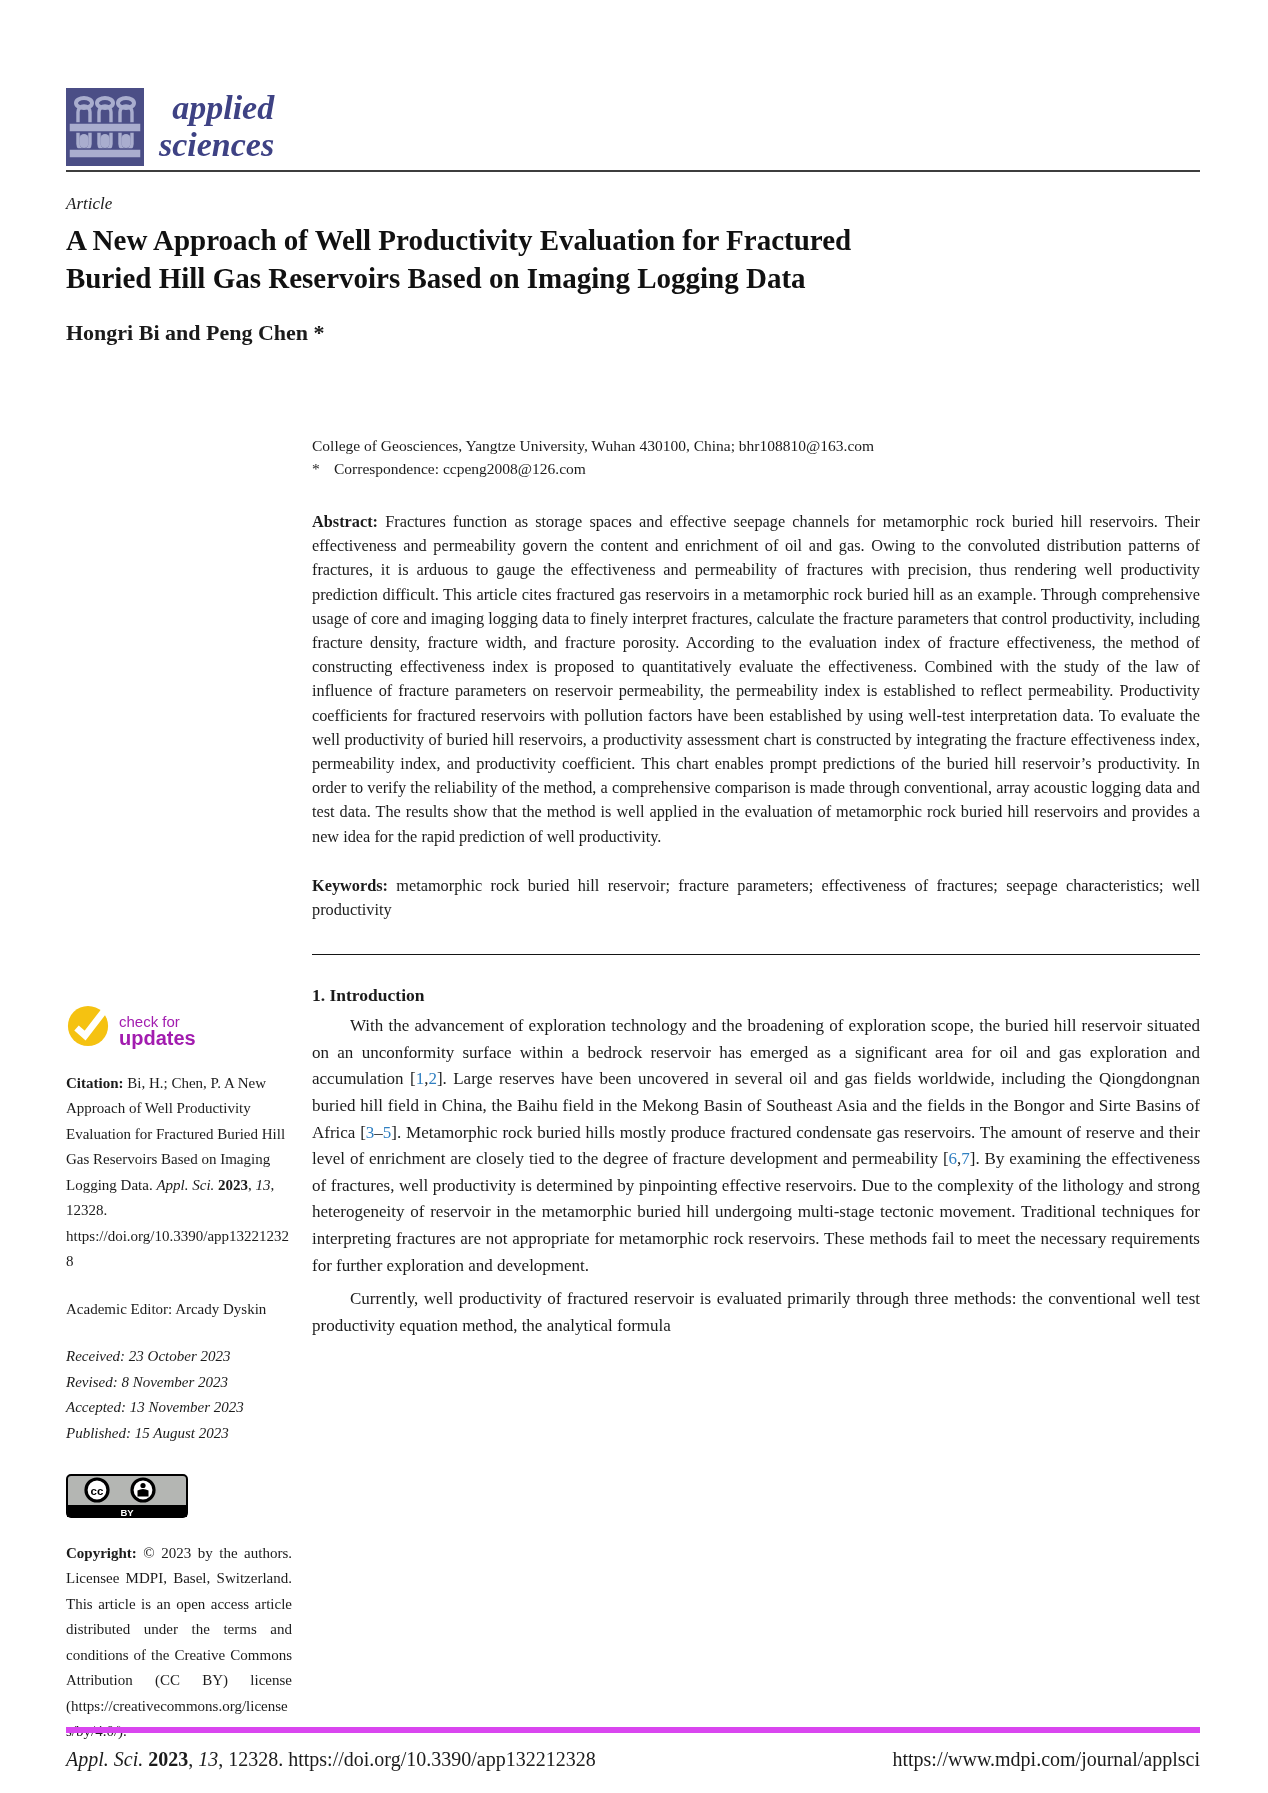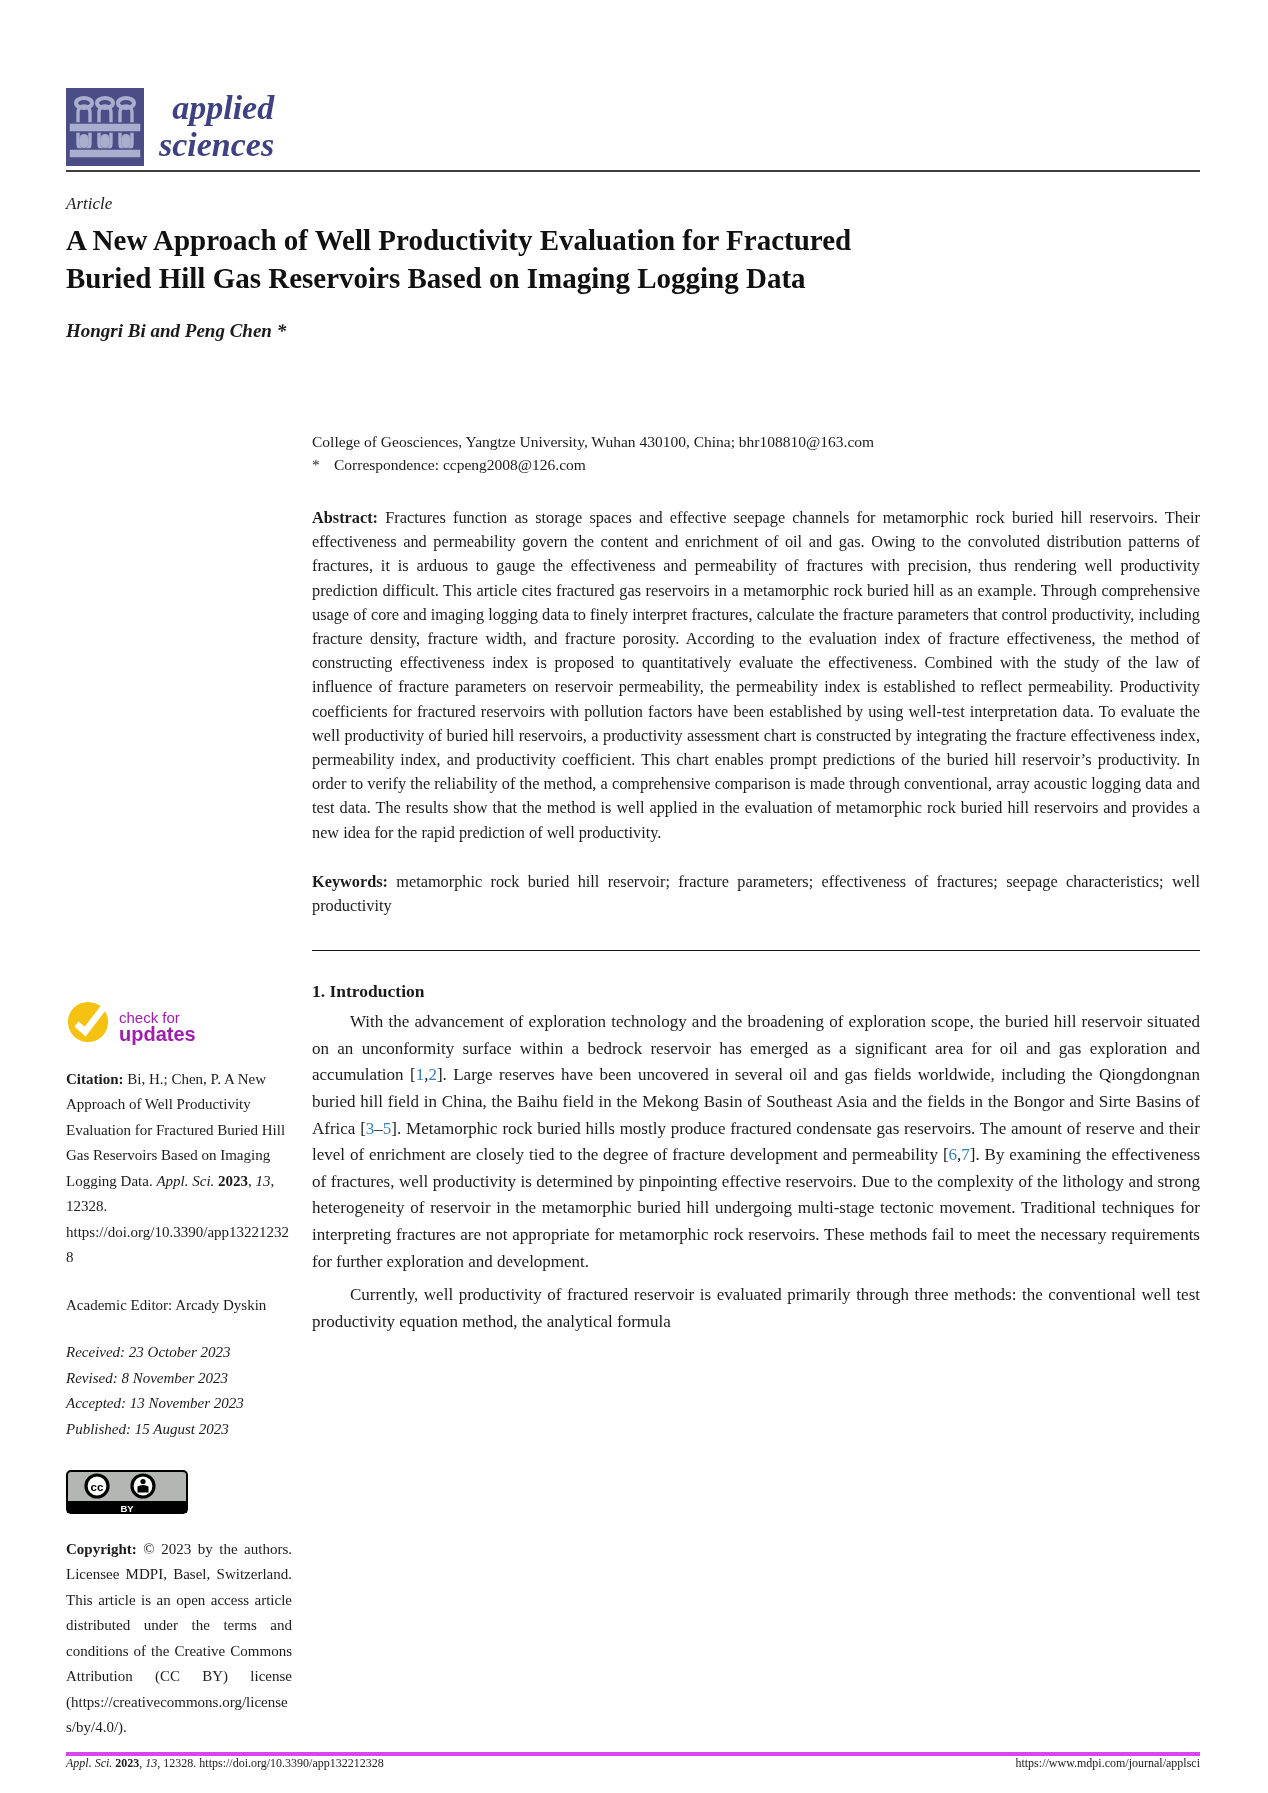--- a/index.html
+++ b/index.html
@@ -10,21 +10,21 @@
   .header{position:absolute;left:66px;right:68px;top:88px;height:82px;
           border-bottom:2px solid #3d3d3d;display:flex;justify-content:space-between;align-items:flex-start;}
   .brand{display:flex;gap:15px;text-align:right;}
   .brand-word{font-style:italic;font-weight:bold;font-size:34px;line-height:37px;color:#3e4284;padding-top:1px;}
   .mdpi-logo{margin-top:8px;}
 
   
   .content{position:absolute;left:66px;right:68px;top:194px;}
   .article-label{font-style:italic;font-size:17px;line-height:20px;}
   .title{font-weight:bold;font-size:29px;line-height:38px;margin-top:7px;color:#111;}
-  .authors{font-weight:bold;font-size:19px;margin-top:23px;font-style:italic;}
+  .authors{font-weight:bold;font-size:22px;margin-top:23px;}
 
   .main-flex{display:flex;margin-top:88px;align-items:flex-start;}
   .sidebar{width:226px;flex:0 0 226px;padding-top:570px;font-size:15px;line-height:25.5px;}
   .maincol{flex:1;margin-left:20px;}
 
   
   .check-badge{display:flex;align-items:center;gap:9px;cursor:pointer;}
   .check-text{font-family:"Liberation Sans","DejaVu Sans",sans-serif;font-size:15px;line-height:17px;color:#a21caf;}
   .check-text .l2{font-weight:bold;font-size:20px;}
   .citation{margin-top:14px;overflow-wrap:anywhere;}
@@ -37,22 +37,22 @@
   .affiliation{font-size:15.5px;line-height:23px;}
   .correspondence{font-size:15.5px;line-height:23px;display:flex;}
   .corr-marker{width:22px;flex:0 0 22px;}
   .abstract{margin-top:30px;font-size:16.3px;line-height:24.2px;text-align:justify;}
   .keywords{margin-top:25px;font-size:16.3px;line-height:24.2px;text-align:justify;}
   .kw-rule{margin-top:32px;border:none;border-top:1.6px solid #151515;height:0;}
   .section-heading{margin-top:29px;font-size:17.5px;font-weight:bold;line-height:22px;}
   .body-para{font-size:17px;line-height:26.6px;text-align:justify;text-indent:38px;margin:7px 0 0 0;}
 
   
-  .footer{position:absolute;left:66px;right:68px;bottom:22px;border-top:4px solid #d946ef;
-          display:flex;justify-content:space-between;font-size:12px;}
+  .footer{position:absolute;left:66px;right:68px;bottom:22px;border-top:6px solid #d946ef;
+          padding-top:15px;display:flex;justify-content:space-between;font-size:20px;}
 
   
   .s-b{font-weight:bold;}
   .s-i{font-style:italic;}
   .s-ref{color:#2f7fc1;}
 </style>
 </head>
 <body>
 
 <div class="page">

